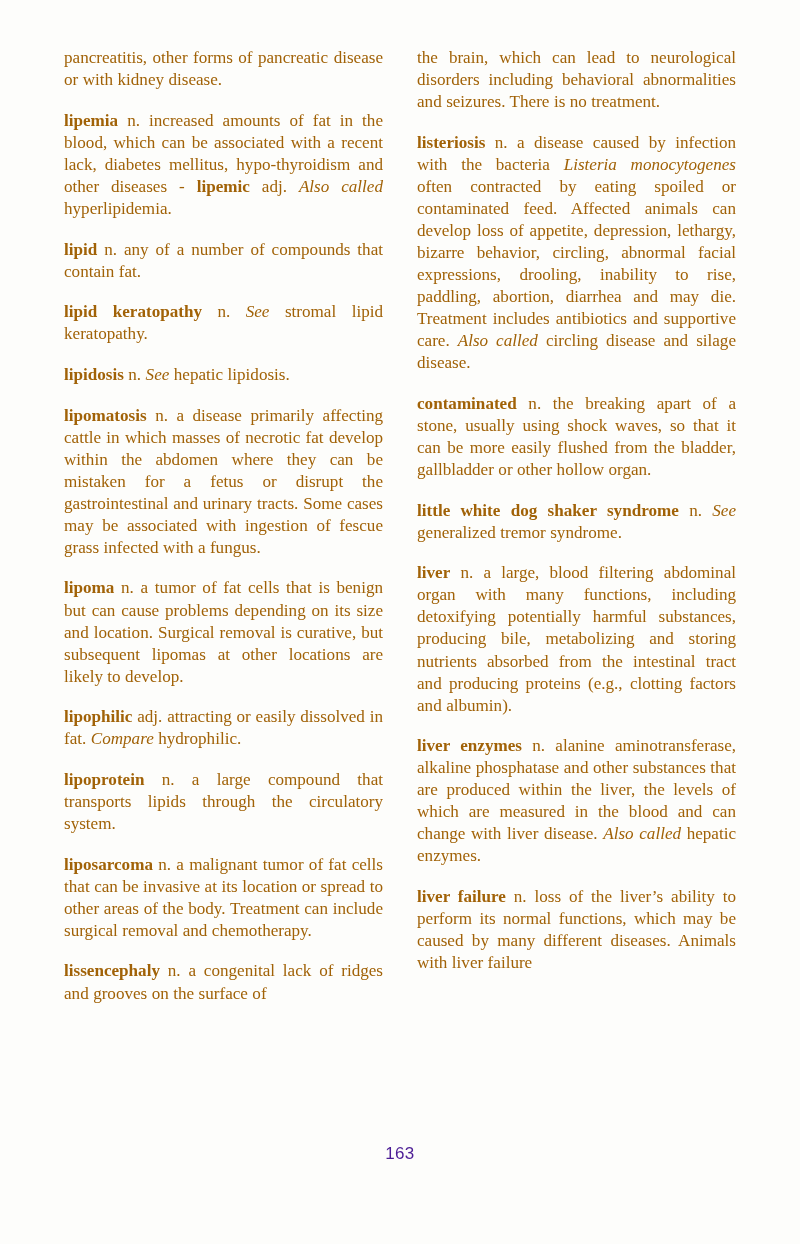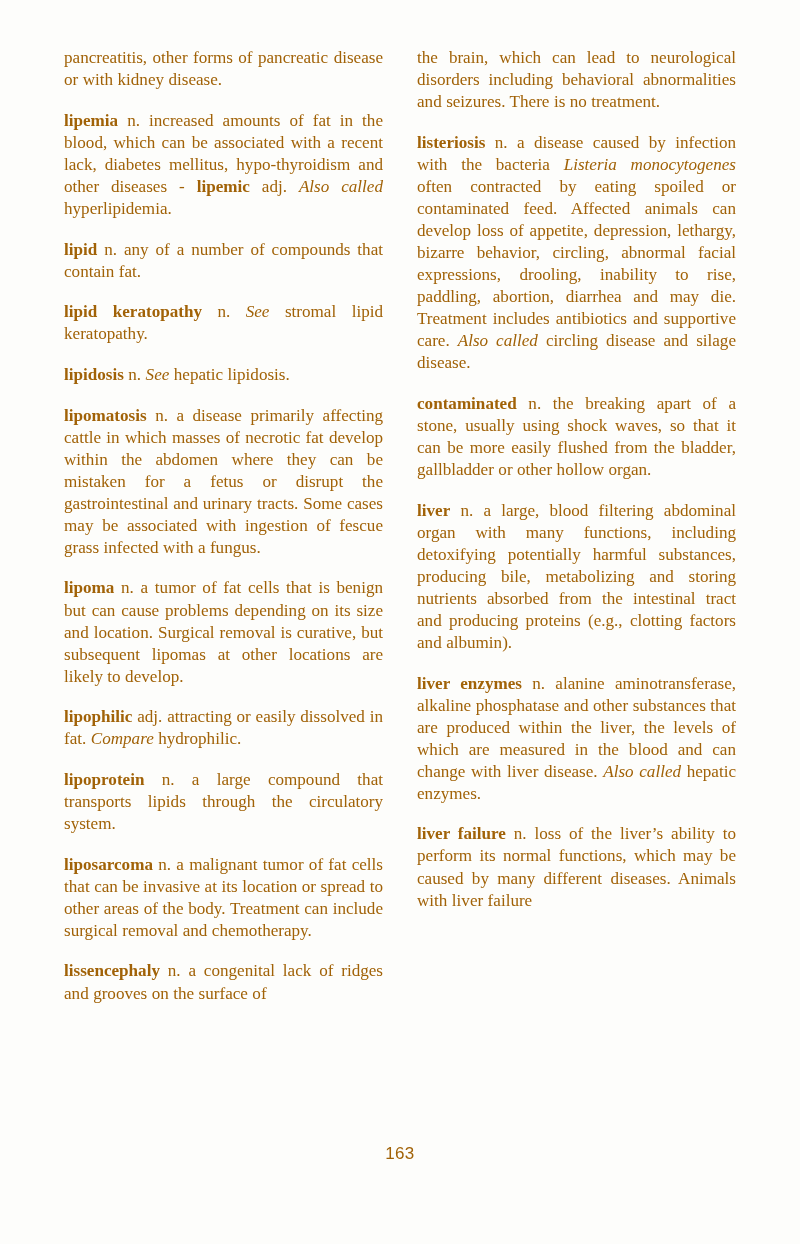--- a/index.html
+++ b/index.html
@@ -57,21 +57,21 @@
     font-style: italic;
   }
   .pagenum {
     position: absolute;
     left: 0;
     right: 0;
     top: 1144px;
     text-align: center;
     font-family: "Liberation Sans", "DejaVu Sans", sans-serif;
     font-size: 17px;
-    color: #a16207;
+    color: #4c1d95;
     letter-spacing: 0.3px;
   }
 </style>
 </head>
 <body>
 
 <div class="page">
 
   <div class="columns">
 
@@ -130,20 +130,23 @@
       </p>
 
       <p class="entry">
         <span class="term">listeriosis</span><span> n. a disease caused by infection with the bacteria </span><span class="ital">Listeria monocytogenes</span><span> often contracted by eating spoiled or contaminated feed. Affected animals can develop loss of appetite, depression, lethargy, bizarre behavior, circling, abnormal facial expressions, drooling, inability to rise, paddling, abortion, diarrhea and may die. Treatment includes antibiotics and supportive care. </span><span class="ital">Also called</span><span> circling disease and silage disease.</span>
       </p>
 
       <p class="entry">
         <span class="term">contaminated</span><span> n. the breaking apart of a stone, usually using shock waves, so that it can be more easily flushed from the bladder, gallbladder or other hollow organ.</span>
       </p>
 
+      <p class="entry">
+        <span class="term">little white dog shaker syndrome</span><span> n. </span><span class="ital">See</span><span> generalized tremor syndrome.</span>
+      </p>
 
       <p class="entry">
         <span class="term">liver</span><span> n. a large, blood filtering abdominal organ with many functions, including detoxifying potentially harmful substances, producing bile, metabolizing and storing nutrients absorbed from the intestinal tract and producing proteins (e.g., clotting factors and albumin).</span>
       </p>
 
       <p class="entry">
         <span class="term">liver enzymes</span><span> n. alanine aminotransferase, alkaline phosphatase and other substances that are produced within the liver, the levels of which are measured in the blood and can change with liver disease. </span><span class="ital">Also called</span><span> hepatic enzymes.</span>
       </p>
 
       <p class="entry">

